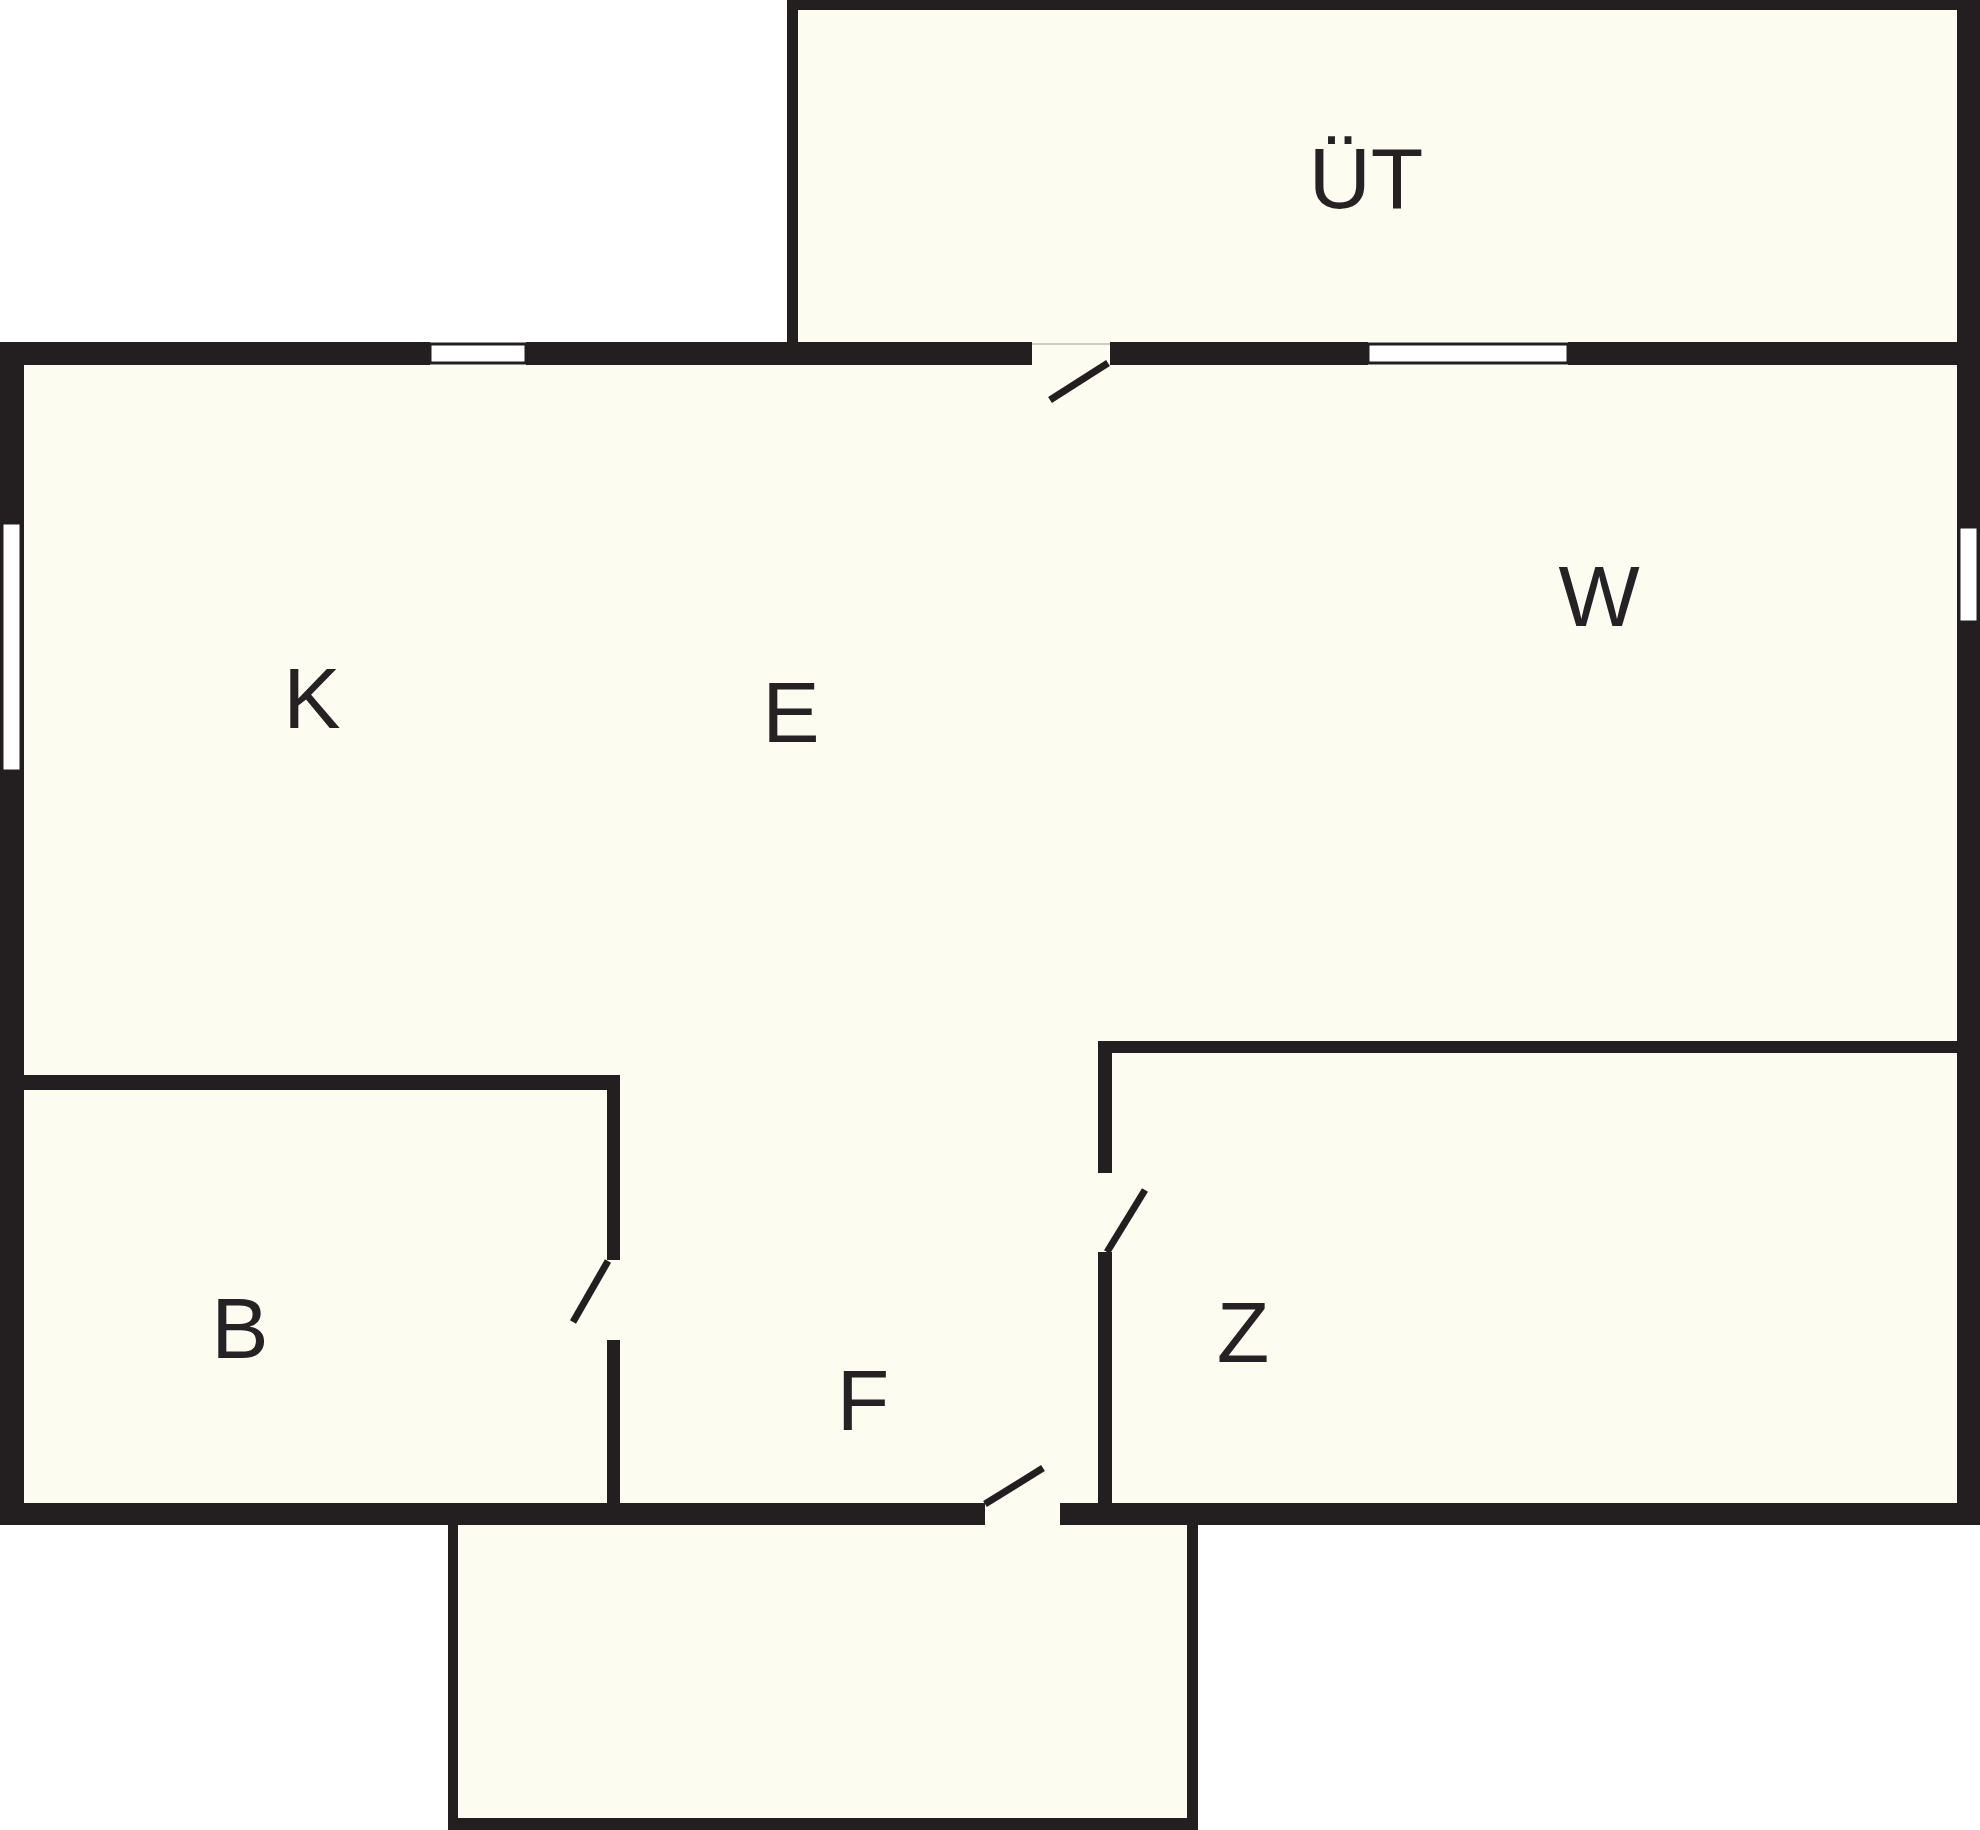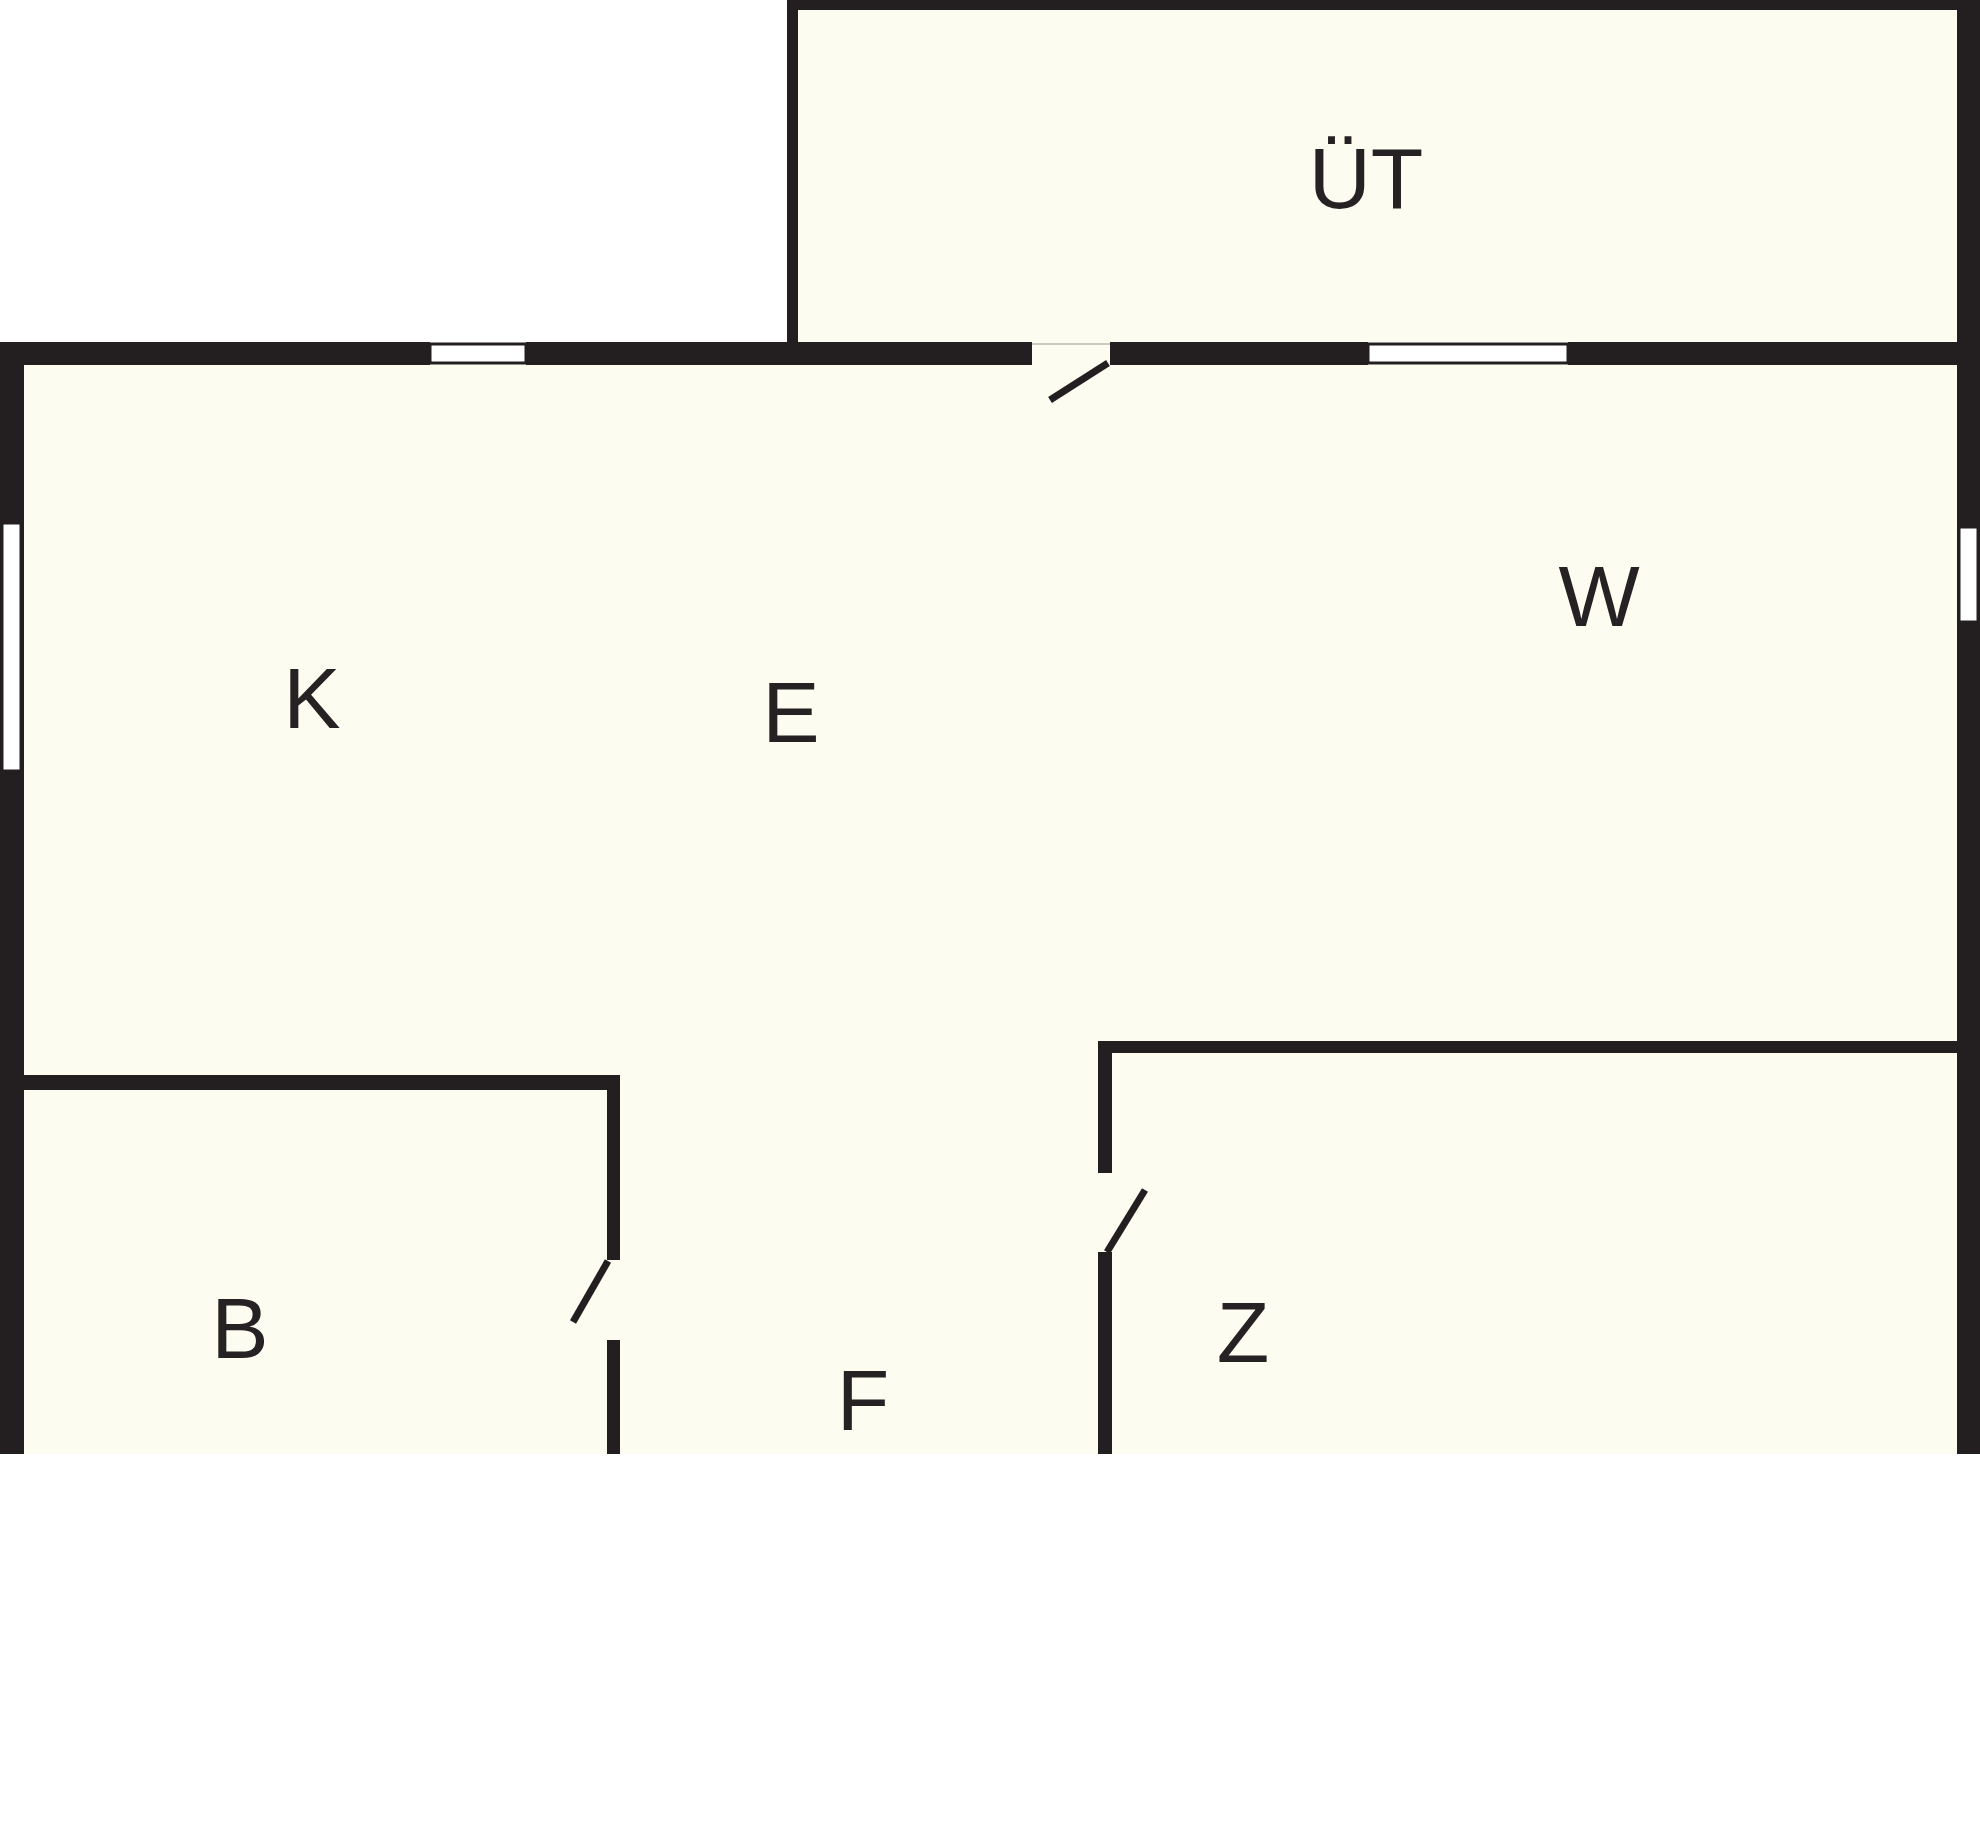--- a/index.html
+++ b/index.html
@@ -1,19 +1,19 @@
 <!DOCTYPE html>
 <html><head>
 <meta charset="utf-8">
 <style>
   html, body { margin: 0; padding: 0; background: #ffffff; }
   .plan {
     position: relative;
     width: 1980px;
-    height: 1454px;
+    height: 1830px;
     background: #ffffff;
     overflow: hidden;
     font-family: "Liberation Sans", sans-serif;
   }
   .plan svg { position: absolute; left: 0; top: 0; display: block; }
   #labels { position: absolute; left: 0; top: 0; width: 100%; height: 100%; }
   .room-label {
     position: absolute;
     transform: translate(-50%, -50%);
     font-family: "Liberation Sans", sans-serif;

